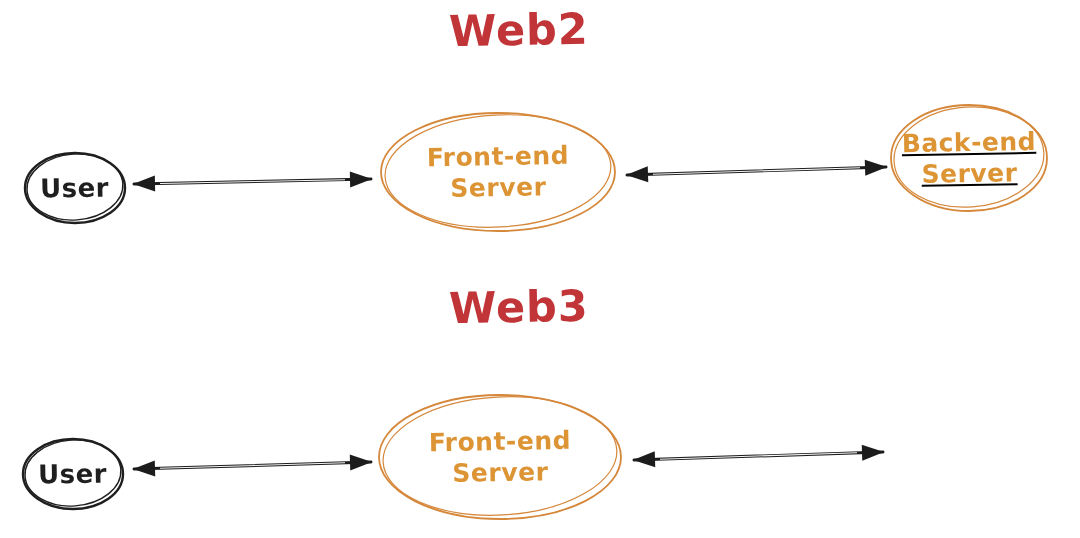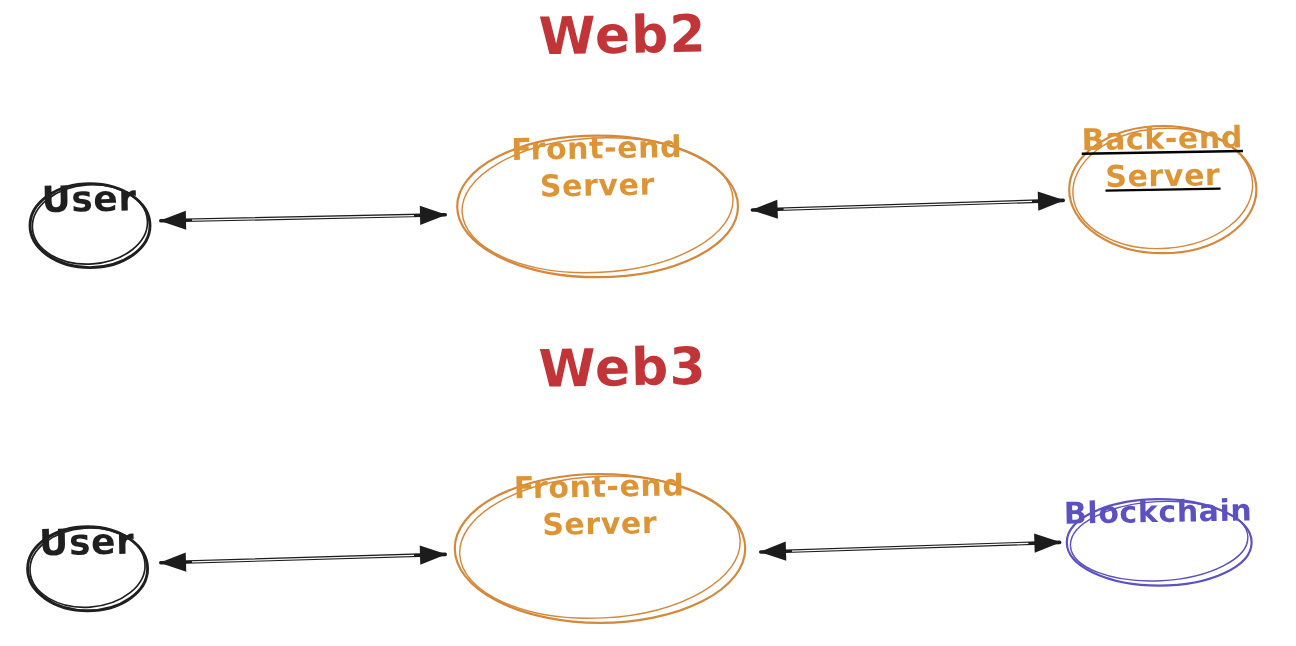--- a/index.html
+++ b/index.html
@@ -40,20 +40,21 @@
     letter-spacing: 1px;
     line-height: 1;
     transform: rotate(-1deg);
     white-space: nowrap;
   }
   #t-web2 { left: 449px; top: 9px; }
   #t-web3 { left: 449px; top: 286px; }
   .node {
     position: absolute;
     display: flex;
+    align-items: center;
     justify-content: center;
   }
   .node-svg {
     position: absolute;
     left: 0; top: 0;
   }
   .node-label {
     position: relative;
     white-space: pre-line;
     text-align: center;
@@ -62,21 +63,21 @@
     letter-spacing: 0.5px;
     transform: rotate(-1deg);
   }
   .ellipse-stroke { fill: none; stroke-linecap: round; }
   .stroke-black  { stroke: #1f1f1f; stroke-width: 2.4; }
   .stroke-black2 { stroke: #1f1f1f; stroke-width: 1.4; }
   .stroke-orange  { stroke: #d5873a; stroke-width: 1.8; }
   .stroke-orange2 { stroke: #d5873a; stroke-width: 1.2; }
   .stroke-purple  { stroke: #5b51c0; stroke-width: 1.8; }
   .stroke-purple2 { stroke: #5b51c0; stroke-width: 1.2; }
-  .label-black  { color: #1f1f1f; font-size: 30px; }
+  .label-black  { color: #1f1f1f; font-size: 26px; }
   .label-orange { color: #dd9434; font-size: 25px; }
   .label-purple { color: #5b51c0; font-size: 25px; }
   #n-web2-user      { left: 20px;  top: 148px; width: 110px; height: 80px;  }
   #n-web2-frontend  { left: 376px; top: 108px; width: 244px; height: 128px; }
   #n-web2-backend   { left: 886px; top: 100px; width: 166px; height: 116px; text-decoration: underline; }
   #n-web3-user      { left: 18px;  top: 434px; width: 110px; height: 80px;  }
   #n-web3-frontend  { left: 374px; top: 390px; width: 252px; height: 134px; }
   #n-web3-blockchain{ left: 884px; top: 411px; width: 164px; height: 82px;  }
 </style>
 </head>
@@ -148,21 +149,14 @@
 
   <div class="node" id="n-web3-frontend">
     <svg class="node-svg" width="252" height="134" viewBox="0 0 252 134">
       <ellipse class="ellipse-stroke stroke-orange" cx="126" cy="67" rx="121" ry="62"></ellipse>
       <ellipse class="ellipse-stroke stroke-orange2" cx="126" cy="66" rx="117" ry="59" transform="rotate(-3 126 67)"></ellipse>
     </svg>
     <span class="node-label label-orange">Front-end
 Server</span>
   </div>
 
-  <div class="node" id="n-web3-blockchain">
-    <svg class="node-svg" width="164" height="82" viewBox="0 0 164 82">
-      <ellipse class="ellipse-stroke stroke-purple" cx="82" cy="41" rx="77" ry="36"></ellipse>
-      <ellipse class="ellipse-stroke stroke-purple2" cx="82" cy="40" rx="74" ry="33" transform="rotate(-3 82 41)"></ellipse>
-    </svg>
-    <span class="node-label label-purple">Blockchain</span>
-  </div>
 
 </div>
 
 </body></html>

